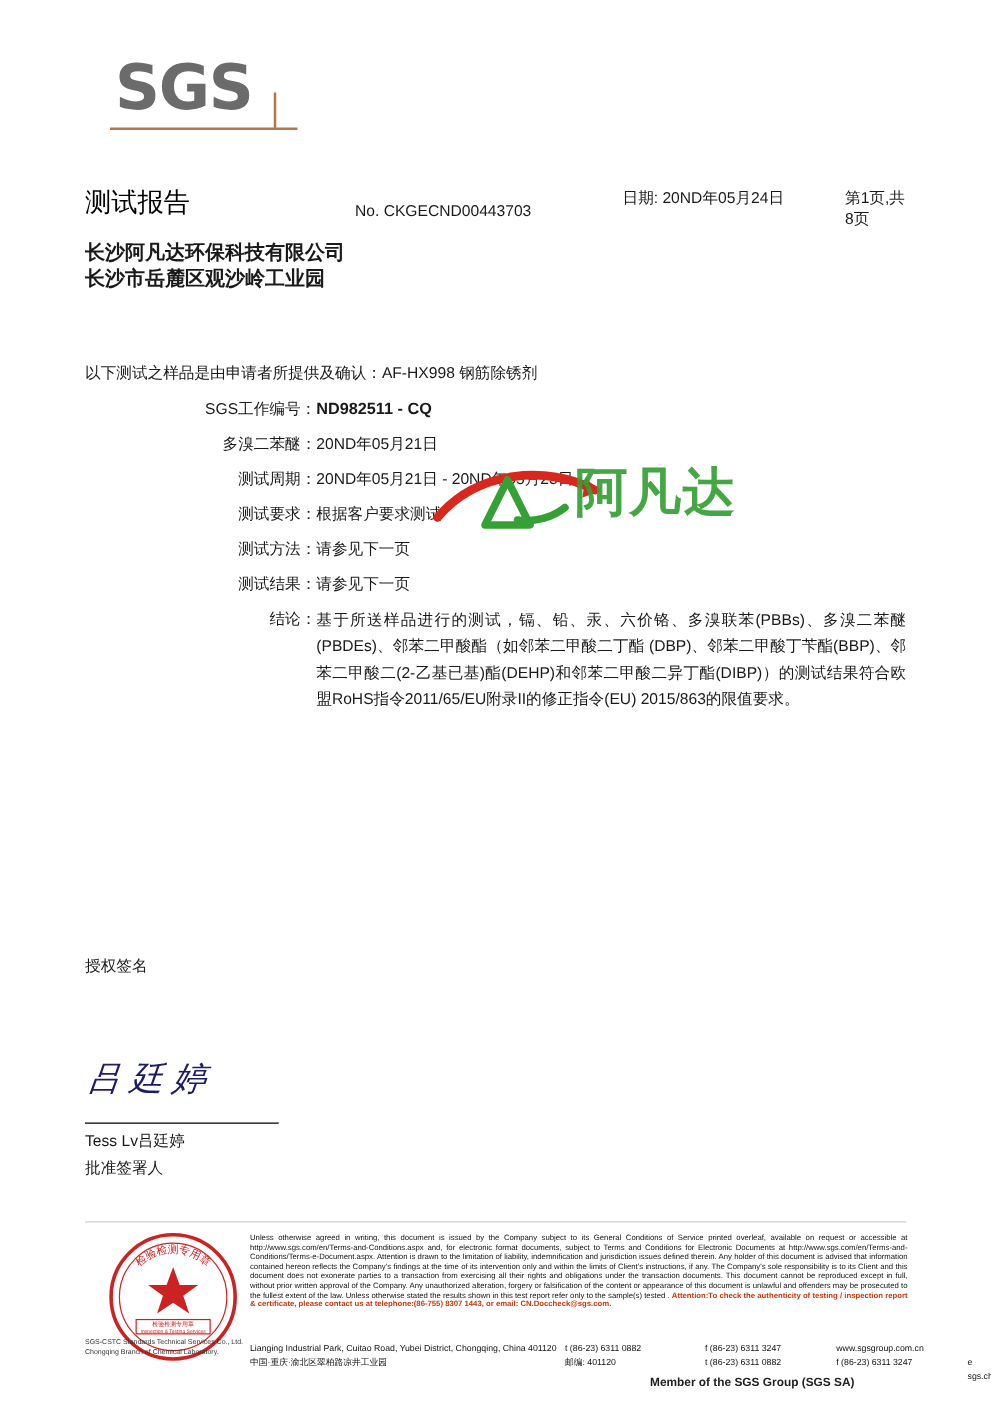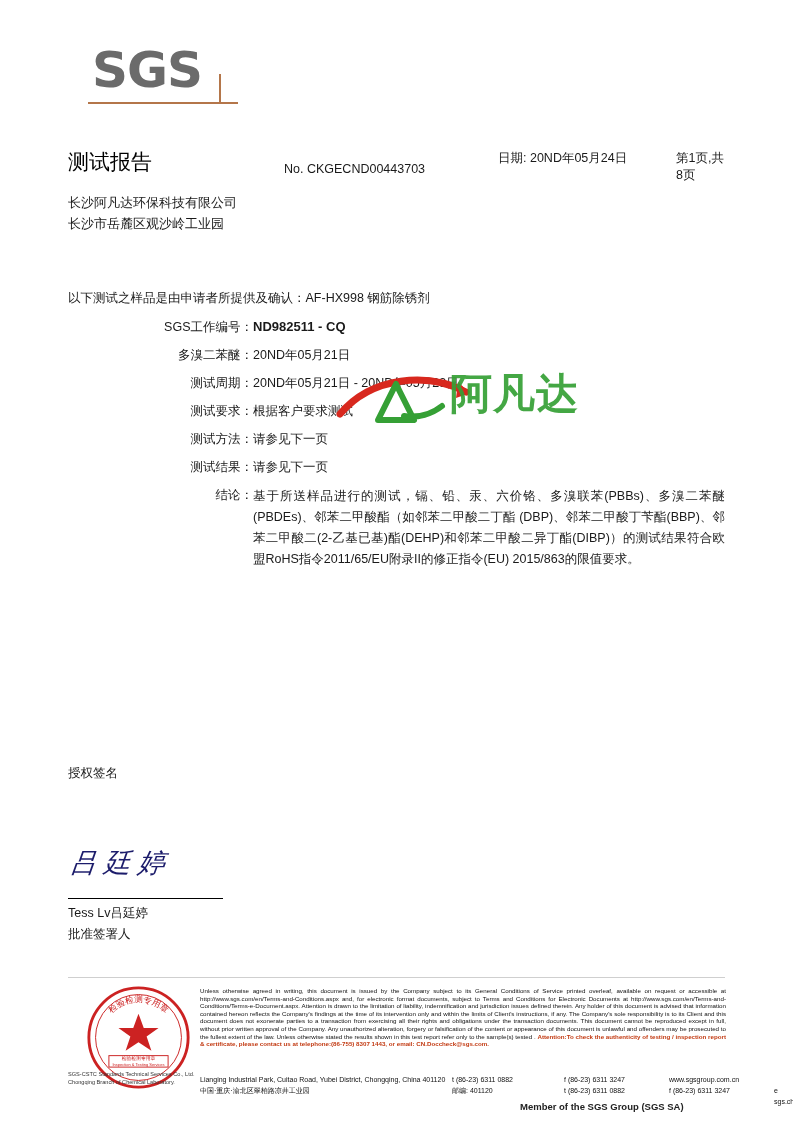--- a/index.html
+++ b/index.html
@@ -90,22 +90,23 @@
     left: 608px;
     top: 2px;
     font-size: 12.5px;
   }
 
   
   .client {
     position: absolute;
     left: 68px;
     top: 192px;
-    font-size: 13px;
+    font-size: 16px;
     line-height: 21px;
+    font-weight: bold;
   }
 
   
   .statement {
     position: absolute;
     left: 68px;
     top: 290px;
     font-size: 12.5px;
   }
 
@@ -137,21 +138,21 @@
   .conclusion .info-value {
     line-height: 21px;
     text-align: justify;
     width: 472px;
     flex: 0 0 472px;
   }
 
   
   .watermark {
     position: absolute;
-    left: 332px;
+    left: 342px;
     top: 352px;
     width: 330px;
     height: 90px;
     pointer-events: none;
     text-align: center;
   }
   .wm-text {
     position: absolute;
     left: 118px;
     top: 14px;

